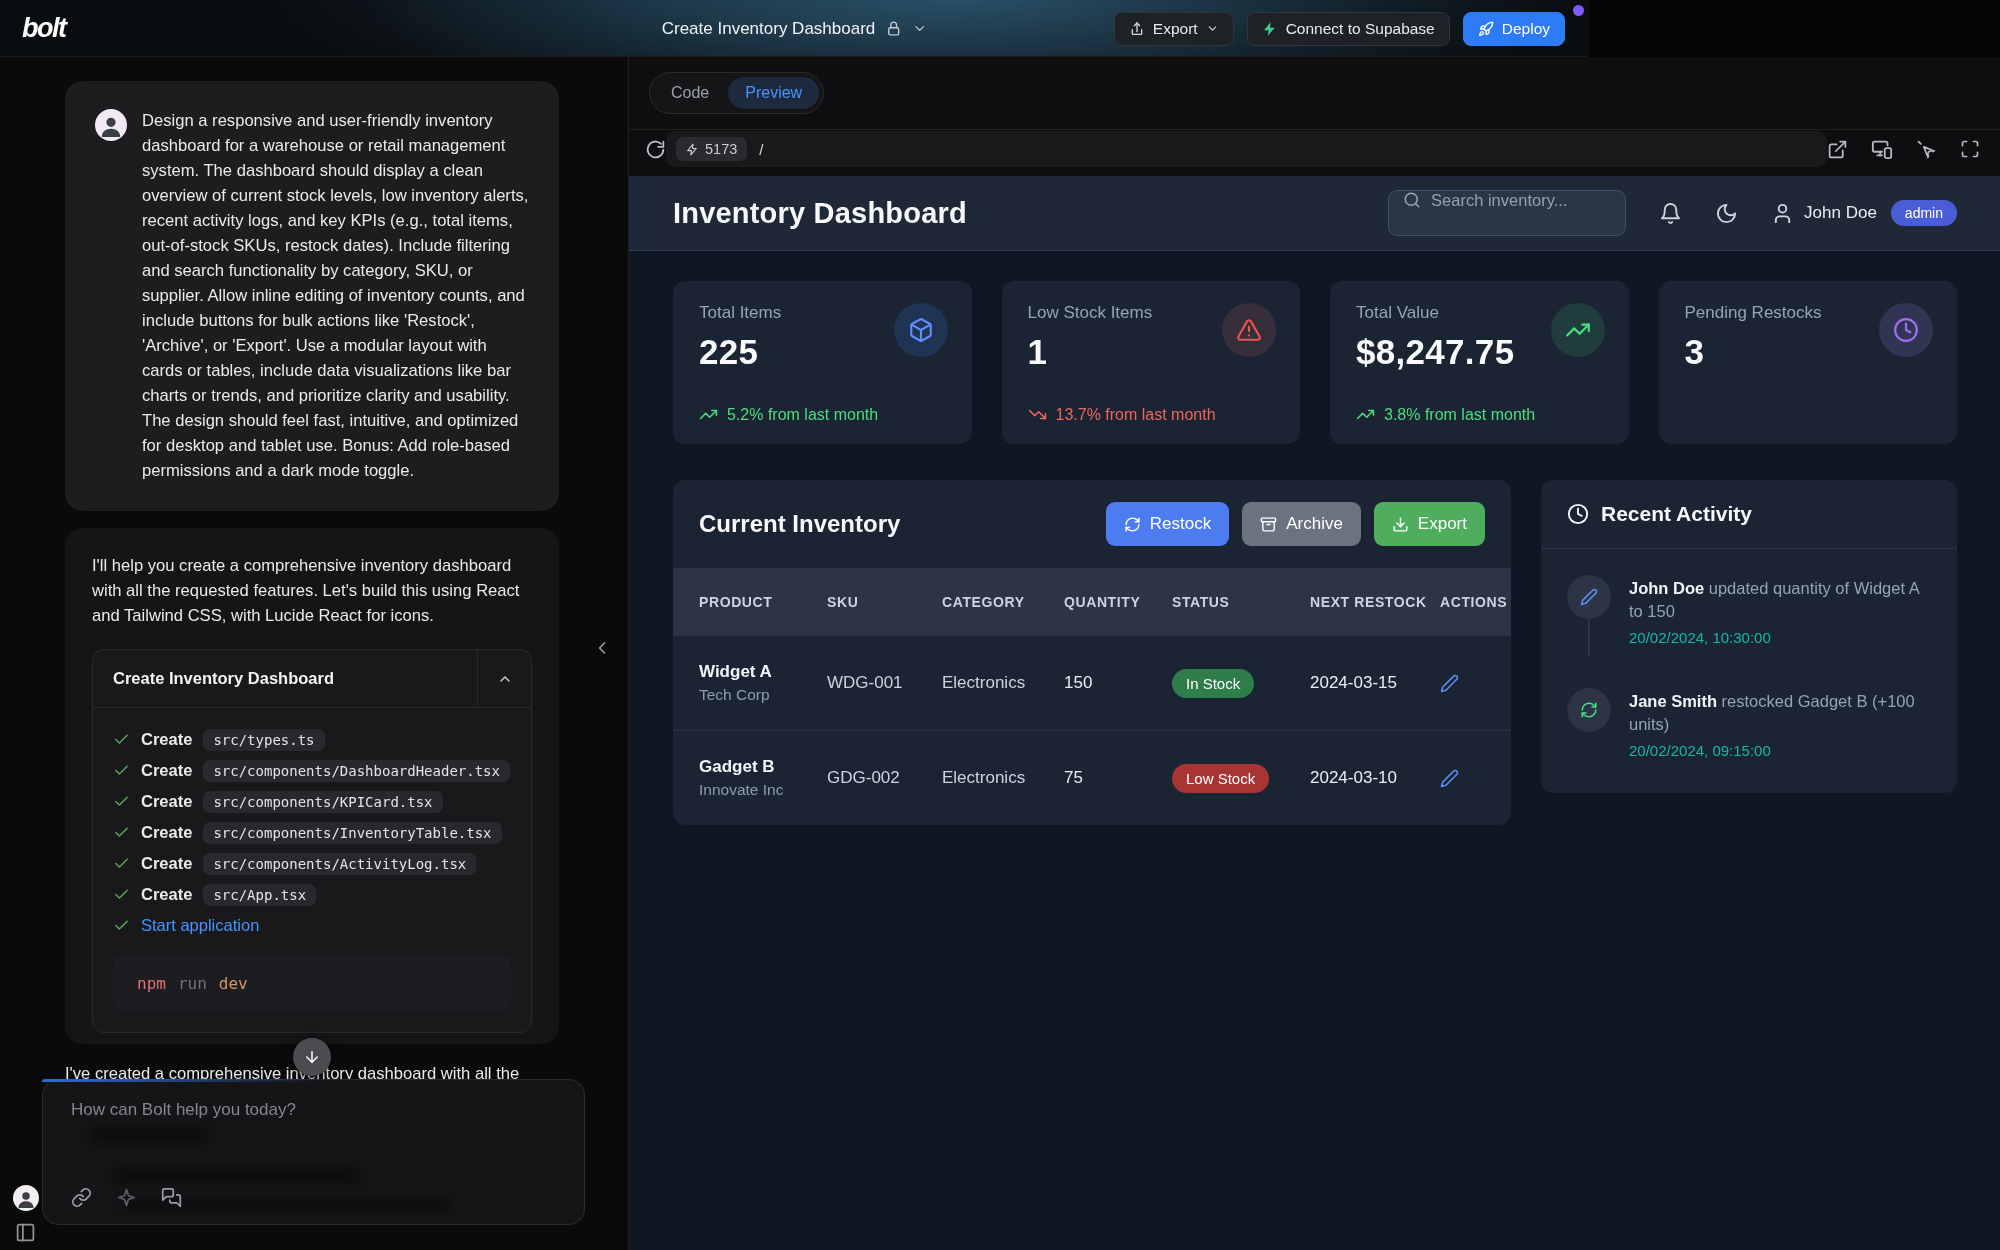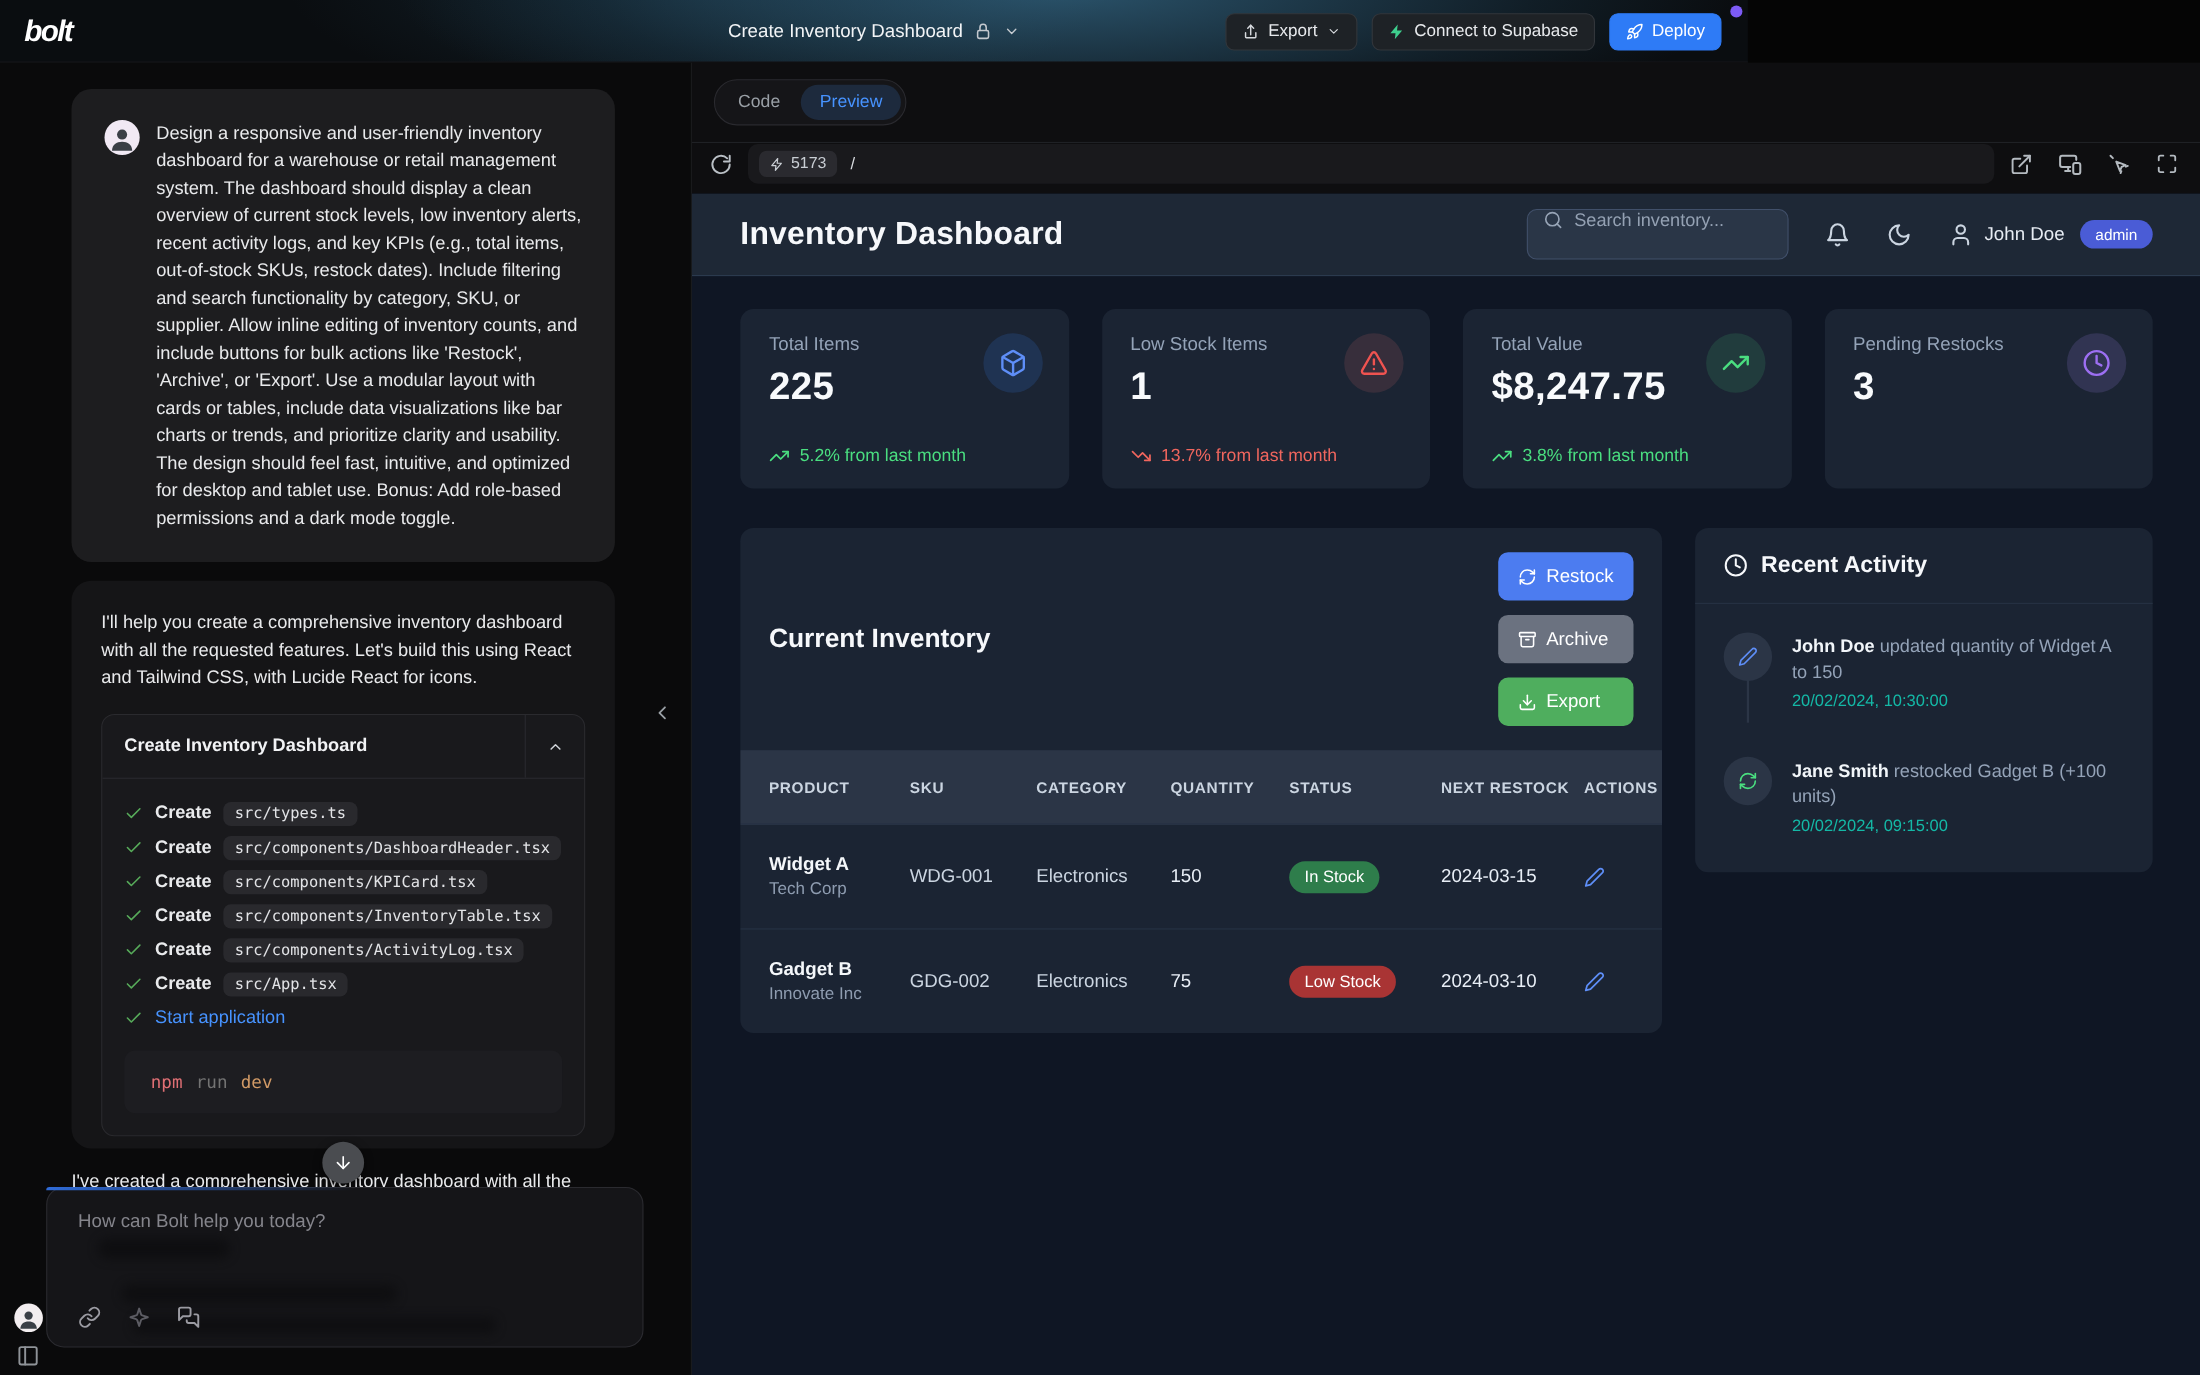--- a/index.html
+++ b/index.html
@@ -78,21 +78,21 @@
 
   .collapse-handle { position:absolute; left:592px; top:638px; color:#9aa0a6; cursor:pointer; z-index:4; }
 
   
   .workbench { position:absolute; left:628px; top:57px; width:1372px; height:1193px; background:#0c0c0d;
     border-left:1px solid #1d1f22; }
   .wb-toolbar { height:73px; display:flex; align-items:center; padding-left:20px; border-bottom:1px solid #1f2125; background:#0e0e10; }
   .seg { display:flex; align-items:center; background:#151518; border:1px solid #2a2a2f; border-radius:999px; padding:4px; gap:2px; }
   .seg-tab { padding:7px 17px; border-radius:999px; font-size:16px; color:#9aa0a6; cursor:pointer; }
   .seg-tab.active { background:#1d2a3d; color:#4793ff; }
-  .wb-urlbar { height:46px; display:flex; align-items:center; padding:0 20px 8px 16px; background:#0e0e10; gap:14px; }
+  .wb-urlbar { height:46px; display:flex; align-items:center; padding:0 20px 8px 16px; background:#0e0e10; }
   .reload { color:#b9bfc5; cursor:pointer; }
   .url-pill { flex:1; height:36px; background:#19191c; border-radius:9px; display:flex; align-items:center; padding:0 10px; gap:12px; }
   .port-chip { display:flex; align-items:center; gap:6px; background:#2a2a2f; border-radius:7px; padding:4px 10px;
     color:#c9ced4; font-size:14.5px; cursor:pointer; }
   .url-path { color:#d8dbdf; font-size:15px; }
   .url-icons { display:flex; align-items:center; gap:23px; color:#b4bac0; }
   .url-icons .ic { cursor:pointer; }
 
   
   .preview { position:absolute; left:0; top:119px; width:1372px; height:1113px; background:#0f1624;
@@ -121,21 +121,21 @@
   .trend-up { color:#4ade80; } .trend-down { color:#f0665e; }
   .tint-blue { background:rgba(59,130,246,.16); color:#5e8ef7; }
   .tint-red { background:rgba(248,113,113,.13); color:#ef5350; }
   .tint-green { background:rgba(74,222,128,.13); color:#4ade80; }
   .tint-purple { background:rgba(167,139,250,.16); color:#9d6ff2; }
 
   .main-row { margin-top:36px; display:flex; gap:30px; align-items:flex-start; }
   .inv-card { width:838px; background:#1b2433; border-radius:12px; overflow:hidden; }
   .inv-head { display:flex; align-items:center; padding:22px 26px; }
   .inv-title { font-size:24px; font-weight:700; color:#f6f8fb; }
-  .inv-actions { margin-left:auto; display:flex; gap:13px;flex-direction:column; }
+  .inv-actions { margin-left:auto; display:flex; gap:13px; }
   .act-btn { display:flex; align-items:center; gap:9px; height:44px; padding:0 18px; border-radius:9px;
     font-size:17px; color:#fff; cursor:pointer; border:none; font-family:"Liberation Sans", sans-serif; }
   .act-restock { background:#4c7cf0; }
   .act-archive { background:#6b7280; }
   .act-export { background:#4fae5e; }
 
   .inv-table { width:100%; }
   .tr { display:grid; grid-template-columns:128px 115px 122px 108px 138px 130px 43px; padding:0 0 0 26px; align-items:center; }
   .thead { background:#2b3546; height:67px; }
   .th { font-size:14px; font-weight:700; color:#cbd5e1; letter-spacing:.6px; line-height:18px; padding-right:10px; }

